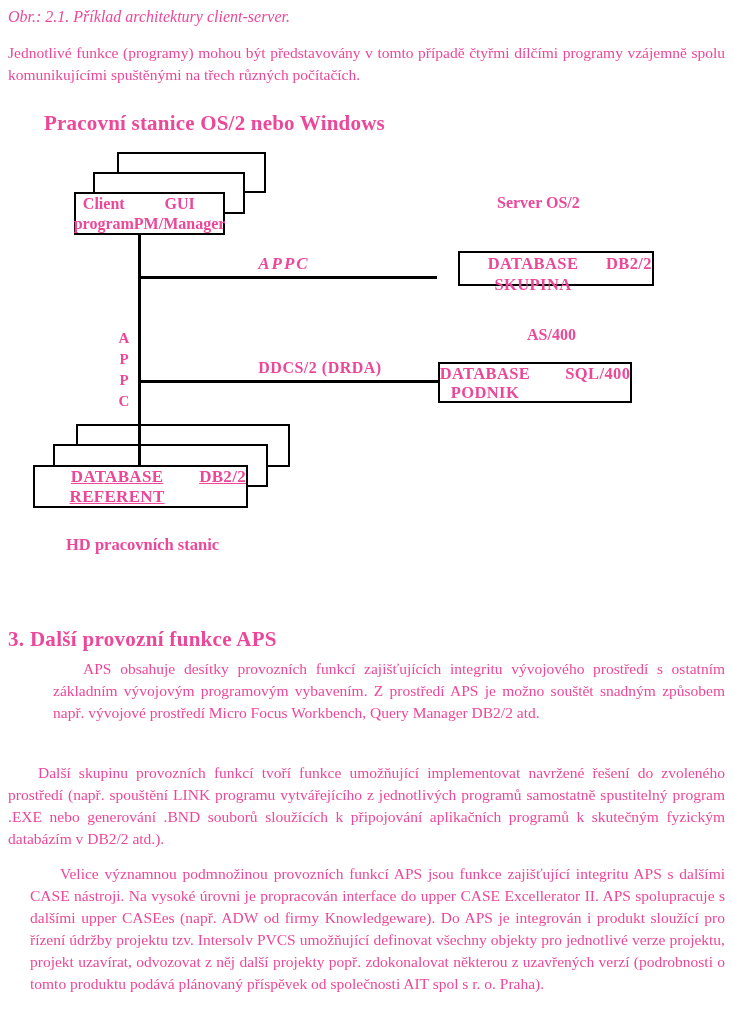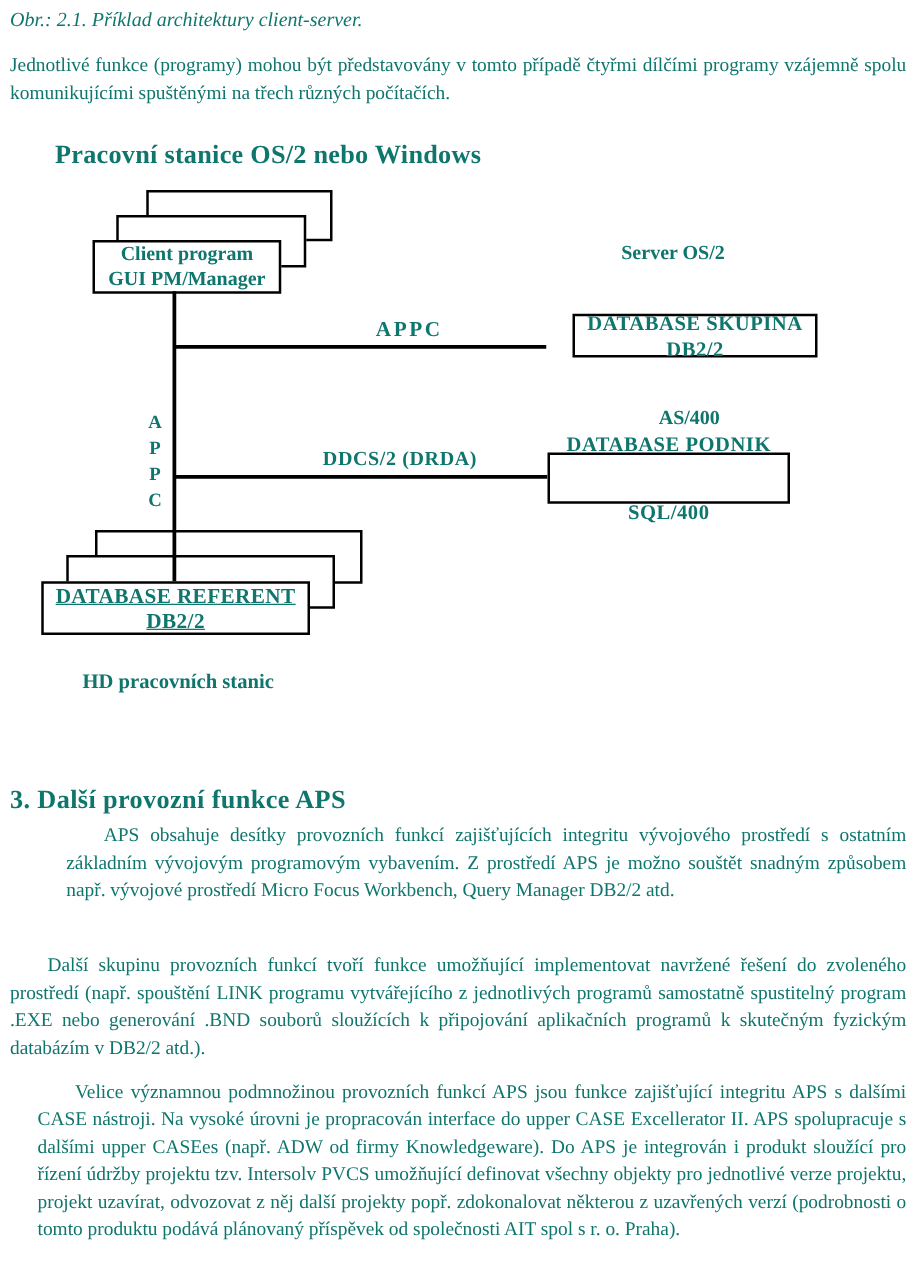--- a/index.html
+++ b/index.html
@@ -1,44 +1,44 @@
 <!DOCTYPE html>
 <html><head>
 <meta charset="utf-8">
 <style>
   html,body{margin:0;padding:0;background:#fff;}
   .page{
     position:relative;width:733px;height:1014px;background:#fff;
-    font-family:"Liberation Serif","DejaVu Serif",serif;color:#0f766e;overflow:hidden;
+    font-family:"Liberation Serif","DejaVu Serif",serif;color:#ec4899;overflow:hidden;
   }
   .caption{position:absolute;left:8px;top:8px;font-style:italic;font-size:16px;}
   .bodytext{font-size:15.5px;line-height:22px;text-align:justify;}
   .intro{position:absolute;left:8px;right:8px;top:42px;}
   .para{position:absolute;left:8px;right:8px;text-indent:30px;}
   #p1{top:658px;margin-left:45px;} #p2{top:762px;} #p3{top:863px;margin-left:22px;}
   .section-heading{position:absolute;left:8px;top:627px;font-size:21px;font-weight:bold;letter-spacing:.3px;}
 
   
   .diagram-title{position:absolute;left:44px;top:111px;font-size:21px;font-weight:bold;letter-spacing:.2px;}
   .box{position:absolute;box-sizing:border-box;border:2px solid #000;background:#fff;}
-  .labelbox{display:flex;flex-direction:column;justify-content:center;
+  .labelbox{display:flex;flex-direction:row;justify-content:center;
     text-align:center;font-weight:bold;}
   #client-back{left:117px;top:152px;width:149px;height:41px;z-index:1;}
   #client-mid{left:93px;top:172px;width:152px;height:42px;z-index:2;}
   #client-front{left:74px;top:192px;width:151px;height:43px;z-index:3;font-size:16px;line-height:20px;}
   #server-label{position:absolute;left:497px;top:194px;font-weight:bold;font-size:16px;}
   #skupina-box{left:458px;top:251px;width:196px;height:35px;font-size:16.5px;line-height:21px;letter-spacing:.4px;}
   #as400-label{position:absolute;left:527px;top:326px;font-weight:bold;font-size:16px;}
   #podnik-box{left:438px;top:362px;width:194px;height:41px;font-size:16.5px;line-height:19px;letter-spacing:.4px;gap:35px;}
   .vline{position:absolute;left:138px;top:233px;width:3px;height:234px;background:#000;z-index:4;}
   .hline{position:absolute;height:3px;background:#000;z-index:0;}
   #appc-line{left:139px;top:276px;width:298px;}
   #ddcs-line{left:139px;top:380px;width:299px;}
-  #appc-label{position:absolute;left:234px;top:254px;width:120px;text-align:right;
-    font-weight:bold;font-size:17px;letter-spacing:2px;}
+  #appc-label{position:absolute;left:224px;top:254px;width:120px;text-align:center;
+    font-weight:bold;font-size:17px;letter-spacing:2px;font-style:italic;}
   #ddcs-label{position:absolute;left:205px;top:359px;width:230px;text-align:center;
     font-weight:bold;font-size:16px;letter-spacing:.5px;}
   #appc-vert{position:absolute;left:115px;top:328px;width:18px;text-align:center;
     font-weight:bold;font-size:15px;line-height:21px;z-index:6;}
   .appc-letter{display:block;}
   #ref-back{left:76px;top:424px;width:214px;height:43px;z-index:1;}
   #ref-mid{left:53px;top:444px;width:215px;height:43px;z-index:2;}
   #ref-front{left:33px;top:465px;width:215px;height:43px;z-index:5;font-size:17px;line-height:20px;letter-spacing:.3px;text-decoration:underline;}
   #hd-label{position:absolute;left:66px;top:535px;font-weight:bold;font-size:16.5px;}
 </style>

